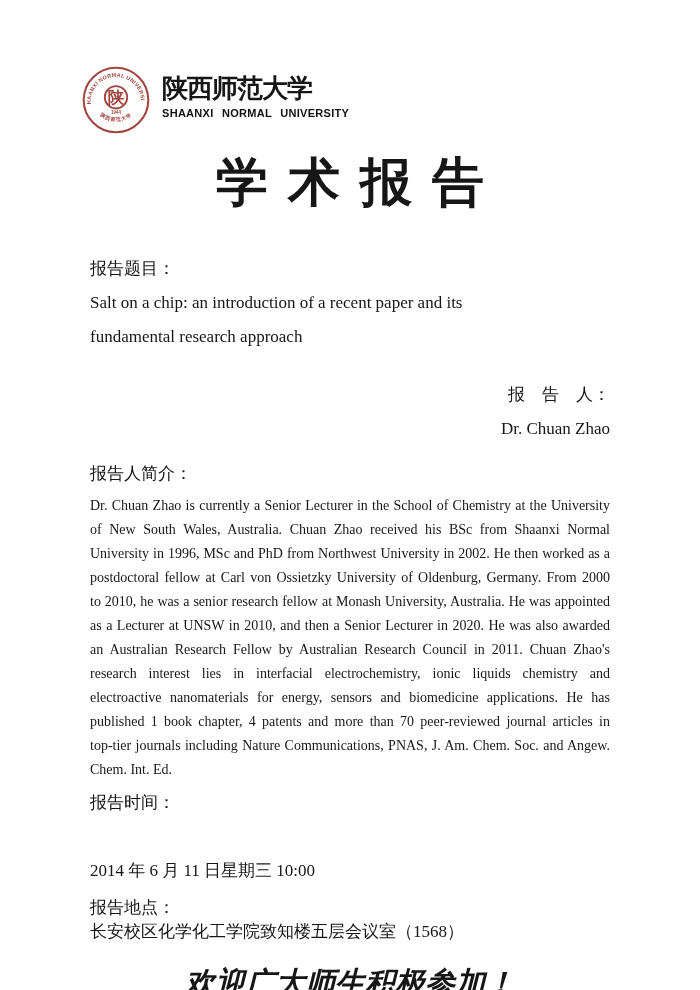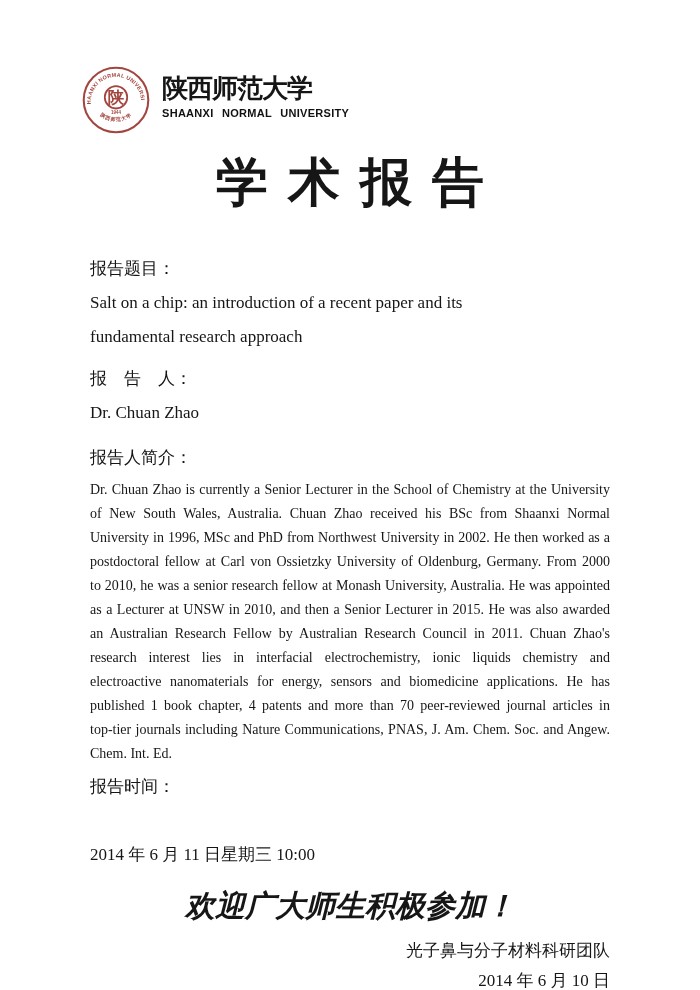--- a/index.html
+++ b/index.html
@@ -36,21 +36,21 @@
     text-align:center;
     font-size:52px;line-height:58px;font-weight:bold;
     letter-spacing:20px;text-indent:20px;
     font-family:"Liberation Serif","DejaVu Serif",serif;
   }
   
   .content{margin-top:40px;font-size:17px;}
   .row{display:flex;line-height:34px;flex-direction:column;}
   .row .label{flex:0 0 auto;white-space:nowrap;}
   .row .value{flex:1 1 auto;}
-  .speaker-row{margin-top:8px;}
+  .speaker-row{margin-top:24px;text-align:right;}
   .bio-label{margin-top:16px;line-height:24px;}
   .bio{
     margin-top:8px;
     font-size:14px;line-height:24px;
     width:520px;
   }
   .bio-line{text-align:justify;text-align-last:justify;white-space:nowrap;overflow:hidden;}
   .bio-line.last{text-align-last:left;}
   .time-row{margin-top:9px;line-height:24px;gap:44px;}
   .venue-row{margin-top:13px;line-height:24px;}
@@ -115,34 +115,38 @@
     </div>
 
     <div class="bio-label">报告人简介：</div>
 
     <div class="bio">
       <div class="bio-line">Dr. Chuan Zhao is currently a Senior Lecturer in the School of Chemistry at the University</div>
       <div class="bio-line">of New South Wales, Australia. Chuan Zhao received his BSc from Shaanxi Normal</div>
       <div class="bio-line">University in 1996, MSc and PhD from Northwest University in 2002. He then worked as a</div>
       <div class="bio-line">postdoctoral fellow at Carl von Ossietzky University of Oldenburg, Germany. From 2000</div>
       <div class="bio-line">to 2010, he was a senior research fellow at Monash University, Australia. He was appointed</div>
-      <div class="bio-line">as a Lecturer at UNSW in 2010, and then a Senior Lecturer in 2015. He was also awarded</div>
+      <div class="bio-line">as a Lecturer at UNSW in 2010, and then a Senior Lecturer in 2020. He was also awarded</div>
       <div class="bio-line">an Australian Research Fellow by Australian Research Council in 2011. Chuan Zhao's</div>
       <div class="bio-line">research interest lies in interfacial electrochemistry, ionic liquids chemistry and</div>
       <div class="bio-line">electroactive nanomaterials for energy, sensors and biomedicine applications. He has</div>
       <div class="bio-line">published 1 book chapter, 4 patents and more than 70 peer-reviewed journal articles in</div>
       <div class="bio-line">top-tier journals including Nature Communications, PNAS, J. Am. Chem. Soc. and Angew.</div>
       <div class="bio-line last">Chem. Int. Ed.</div>
     </div>
 
     <div class="row time-row">
       <span class="label">报告时间：</span>
       <div class="value">2014 年 6 月 11 日星期三 10:00</div>
     </div>
 
+    <div class="row venue-row">
+      <span class="label">报告地点：</span>
+      <div class="value">长安校区化学化工学院致知楼五层会议室（1568）</div>
+    </div>
 
     <div class="welcome">欢迎广大师生积极参加！</div>
 
     <div class="sig sig-team">光子鼻与分子材料科研团队</div>
     <div class="sig sig-date">2014 年 6 月 10 日</div>
 
   </div>
 </div>
 
 </body></html>

